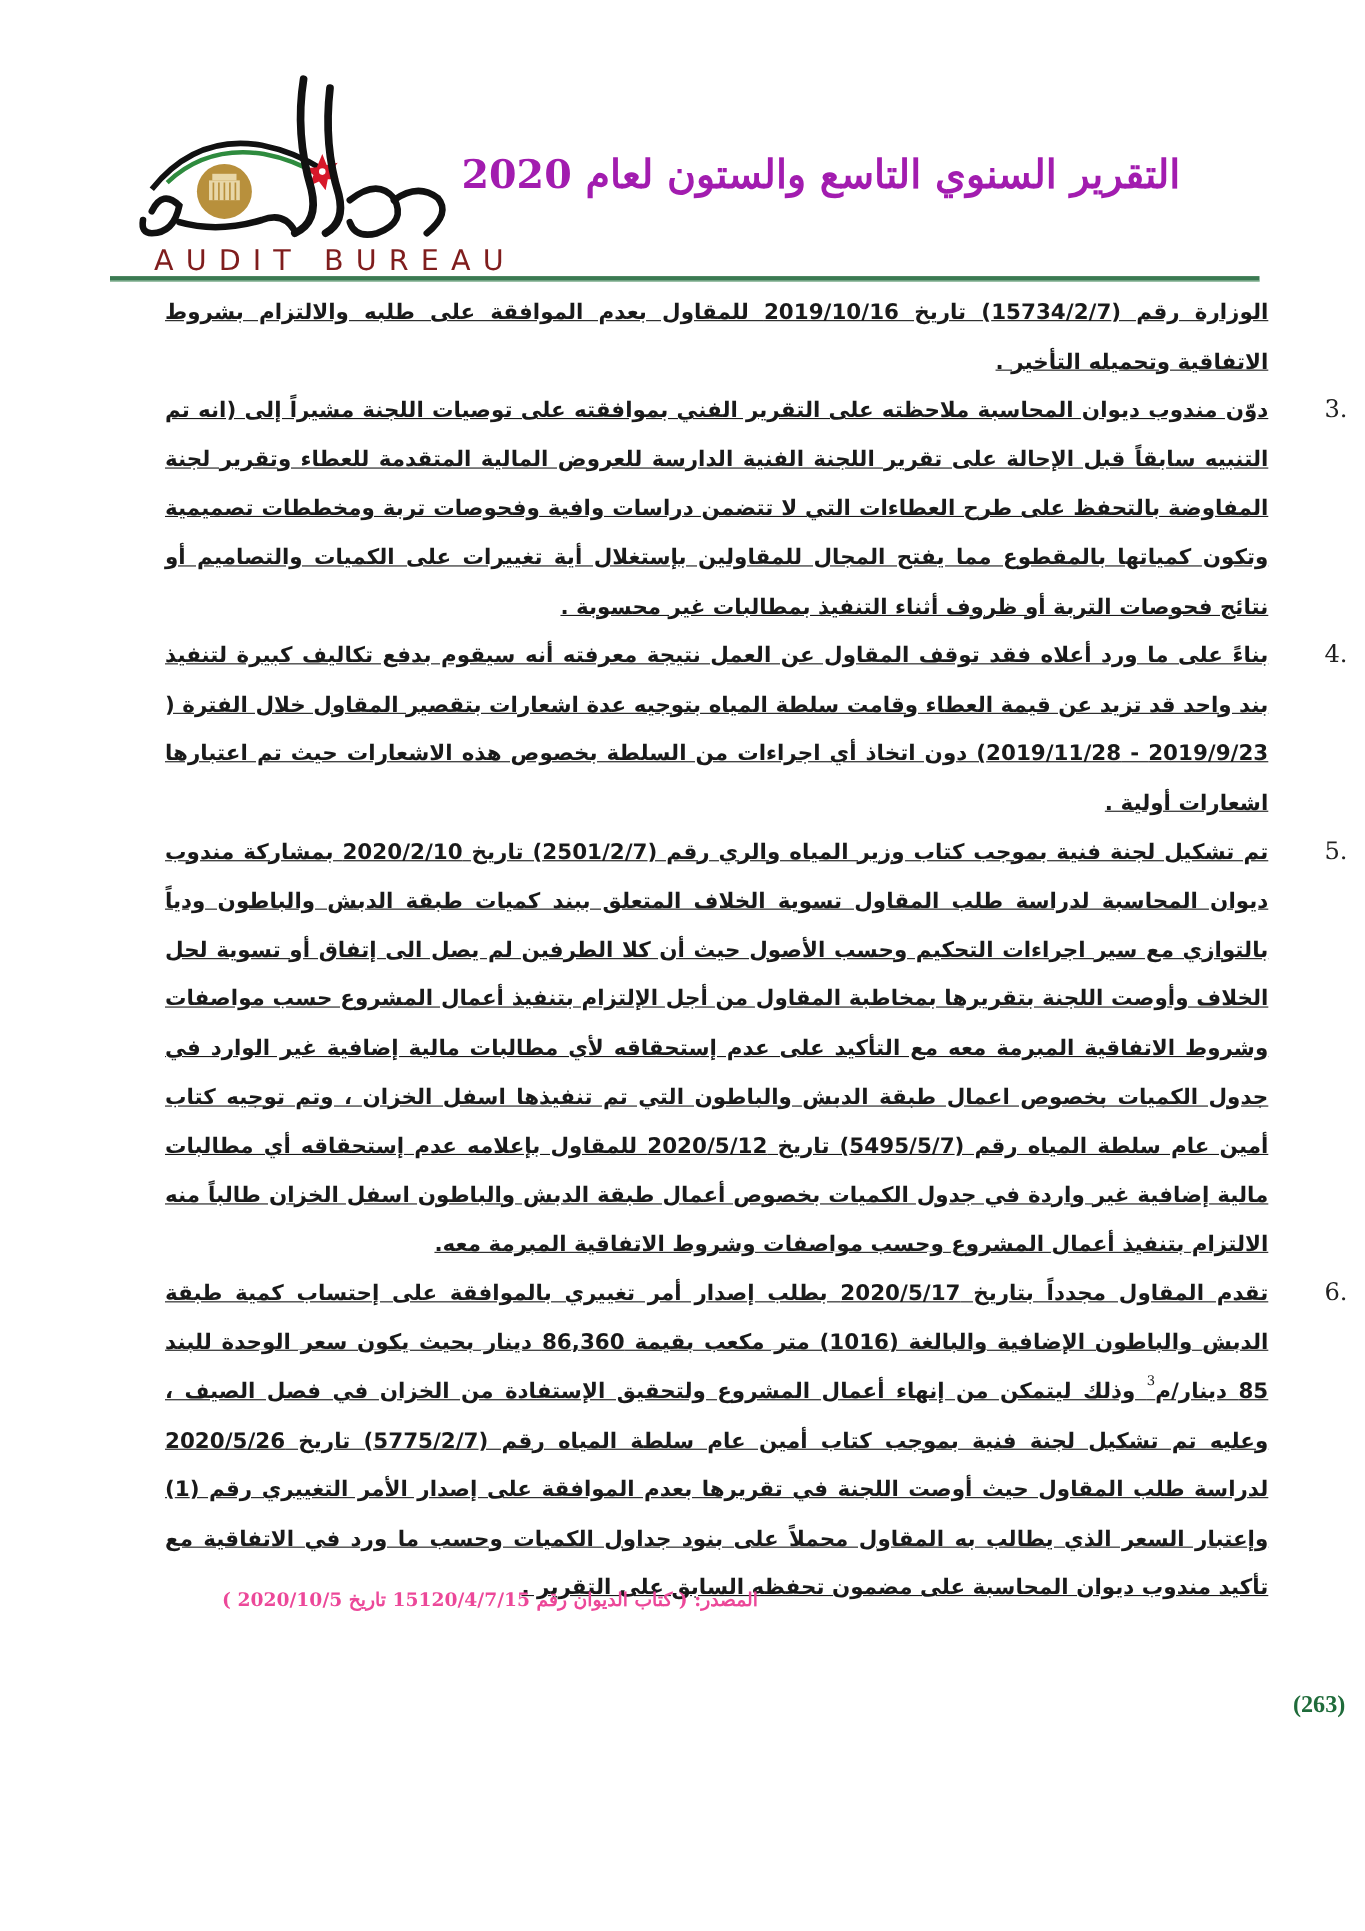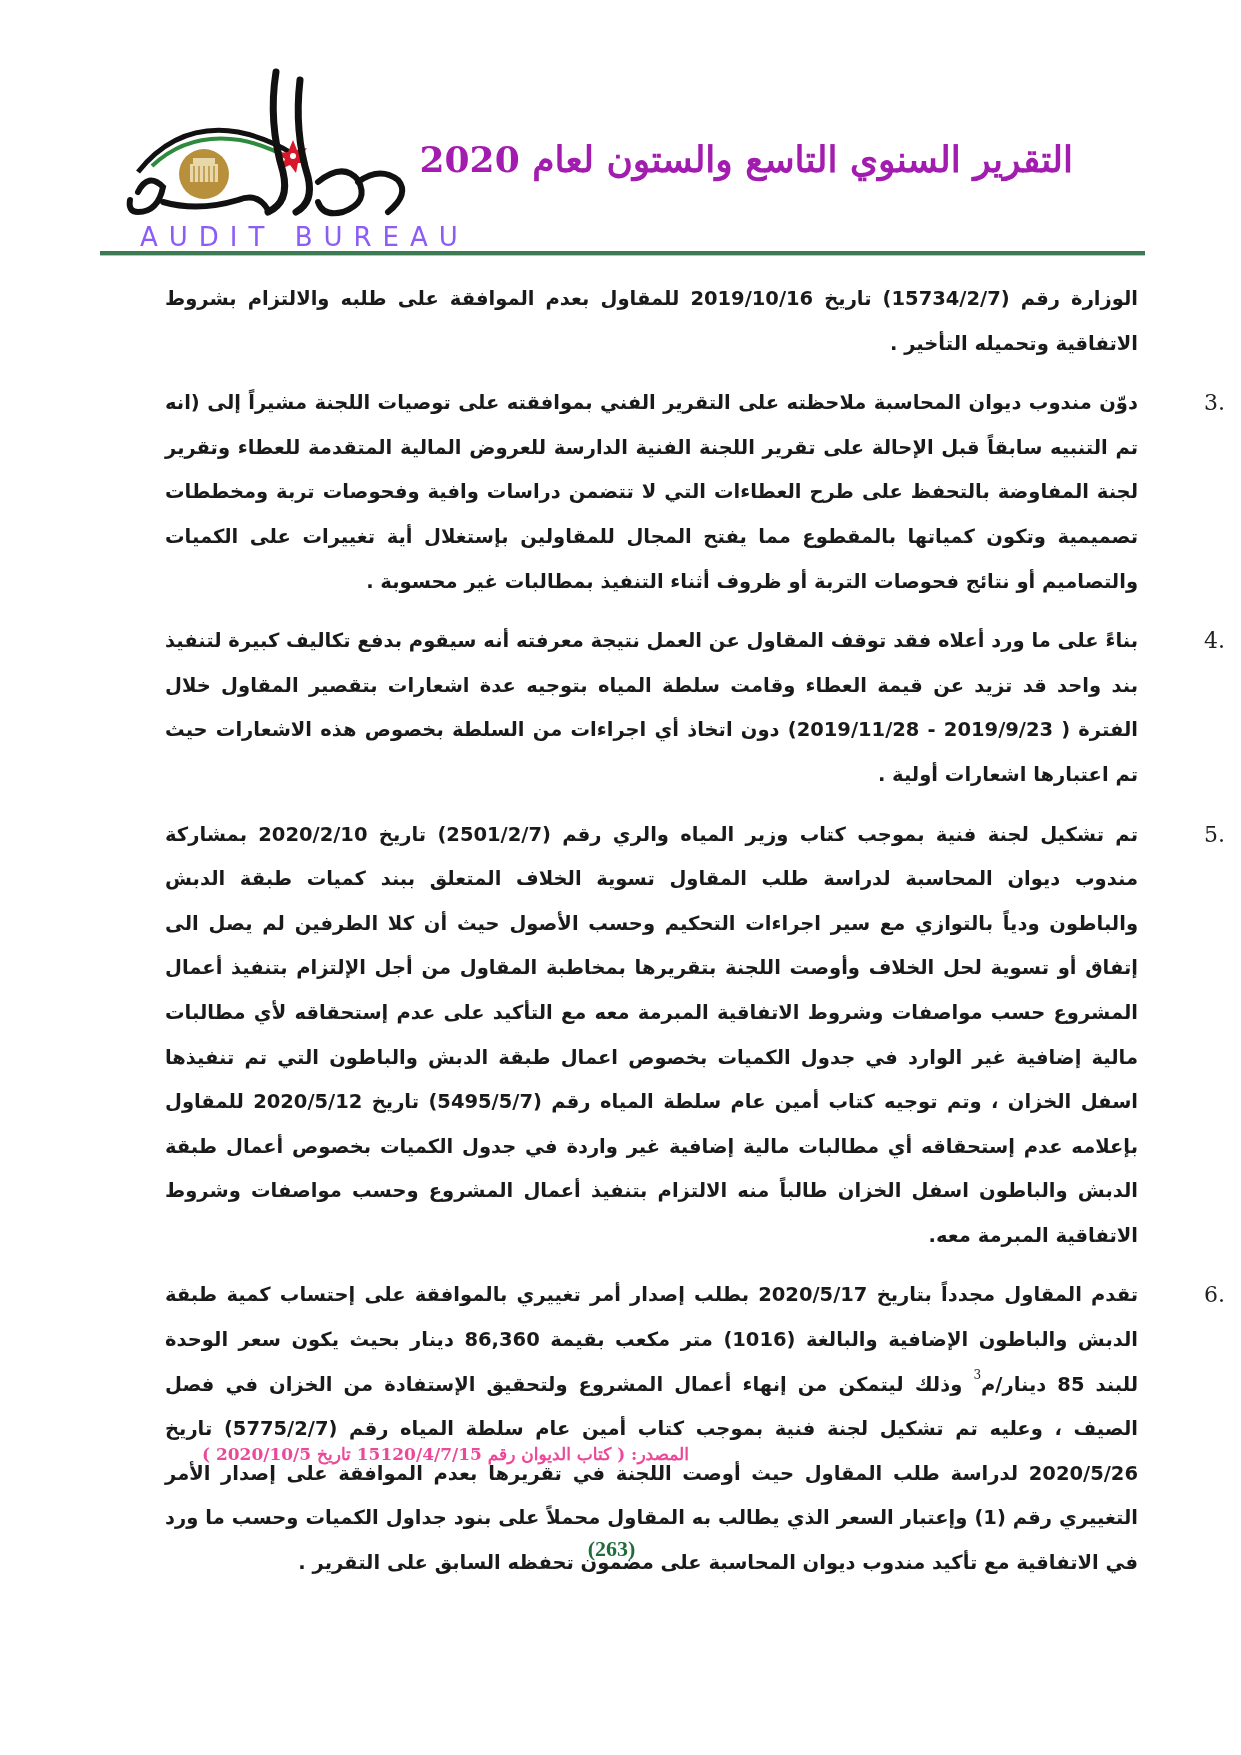--- a/index.html
+++ b/index.html
@@ -30,21 +30,21 @@
       direction: ltr;
     }
     .logo svg { position: absolute; left: 0; top: 0; }
     .logo-latin {
       position: absolute;
       left: 22px;
       top: 160px;
       font-family: "DejaVu Sans", sans-serif;
       font-size: 26px;
       letter-spacing: 11px;
-      color: #8b5cf6;
+      color: #7f1d1d;
       white-space: nowrap;
     }
     .report-title {
       position: absolute;
       right: 168px;
       top: 138px;
       font-family: "DejaVu Serif", serif;
       font-size: 36px;
       font-weight: bold;
       color: #a21caf;
@@ -66,23 +66,24 @@
       right: 88px;
       top: 262px;
       direction: rtl;
       text-align: justify;
       font-family: "DejaVu Sans", sans-serif;
       font-size: 19.5px;
       font-weight: bold;
       line-height: 44.6px;
     }
     .para {
-      margin: 15px;
+      margin: 0;
       padding: 0;
       position: relative;
+      text-decoration: underline;
     }
     .para.cont { padding-right: 0; }
     .item {
       position: relative;
       margin: 0;
     }
     .item-num {
       position: absolute;
       right: -72px;
       top: 0;
@@ -113,21 +114,21 @@
       font-weight: bold;
       font-size: 17px;
       color: #ec4899;
       white-space: nowrap;
     }
     .page-number {
       position: absolute;
       left: 0;
       width: 1223px;
       top: 1536px;
-      text-align: center;
+      text-align: right;
       font-family: "Liberation Serif", serif;
       font-weight: bold;
       font-size: 22px;
       color: #1f6b3a;
       direction: ltr;
     }
   </style>
 </head>
 <body>
 

